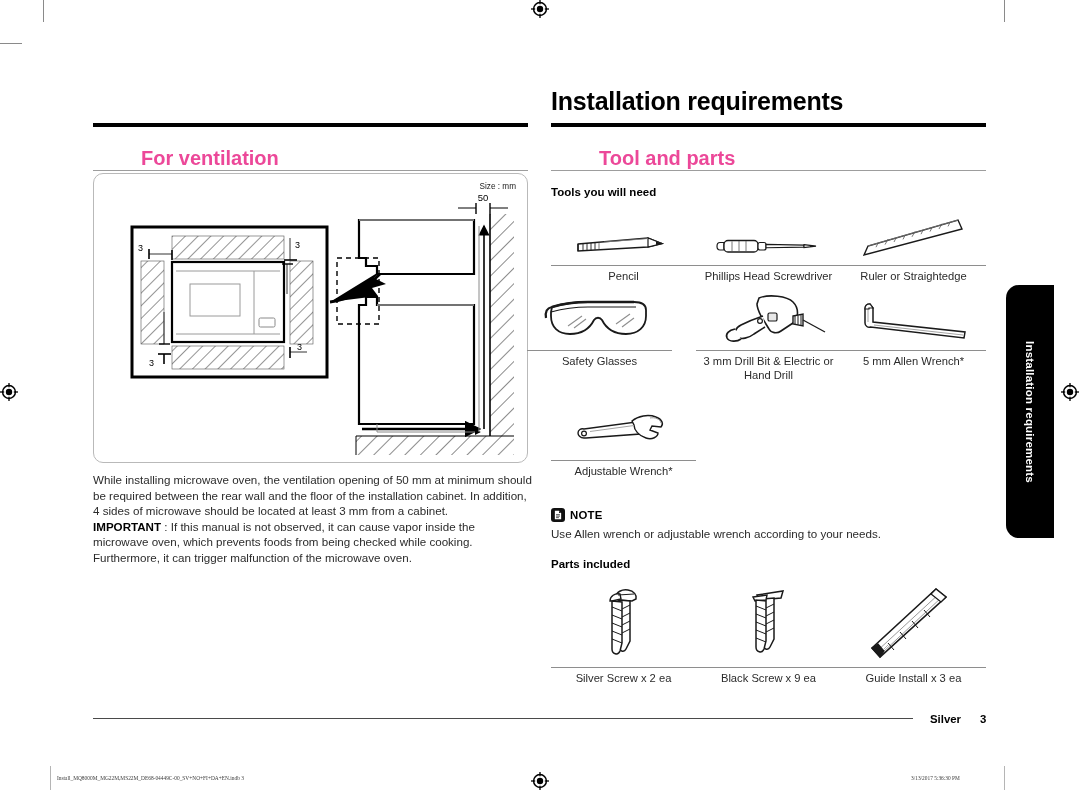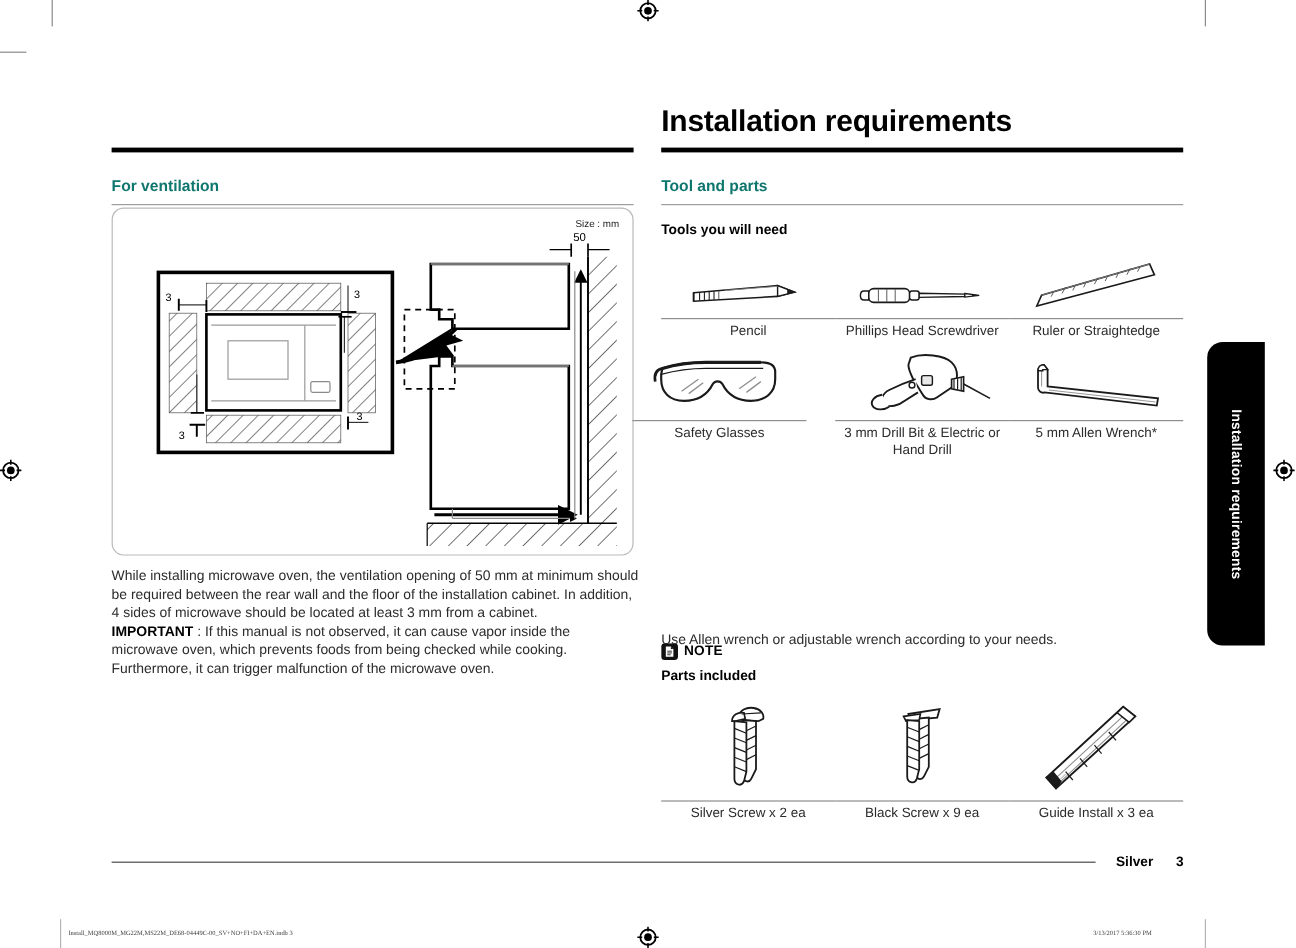--- a/index.html
+++ b/index.html
@@ -38,24 +38,25 @@
   .chapter-title {
     position: absolute;
     font-size: 25px;
     font-weight: bold;
     letter-spacing: -0.2px;
     color: #000;
     white-space: nowrap;
   }
   .section-title {
     position: absolute;
-    font-size: 13px;
-    font-weight: bold;
-    color: #0f766e;
-    white-space: nowrap;
+    font-size: 20px;
+    font-weight: bold;
+    color: #ec4899;
+    white-space: nowrap;
+    margin-left: 48px;
   }
   .subsection-title {
     position: absolute;
     font-size: 11.5px;
     font-weight: bold;
     color: #000;
     white-space: nowrap;
   }
 
   
@@ -446,22 +447,36 @@
         <path d="M18,10 C15,10 13,12 13,15 L13,29 C13,32 16,34 18.5,33 L112,44 L113,38 L21,28 L21,14 Z" fill="#fff" stroke="#1a1a1a" stroke-width="1.5"></path>
         <path d="M16,12 L16,28" stroke="#9a9a9a" stroke-width="0.9"></path>
         <path d="M22,31 L111,41" stroke="#9a9a9a" stroke-width="0.9"></path>
         <path d="M13,15 C13,12 15,10 18,10 L21,14 L17,14 L17,15 Z" fill="#fff" stroke="#1a1a1a" stroke-width="1.2"></path>
       </svg>
     </div>
     <div class="item-divider"></div>
     <div class="item-label">5 mm Allen Wrench*</div>
   </div>
 
-
-  <div class="note-head" style="left:551px; top:508px;margin-top:28px;">
+  <div class="item-cell" style="left:551px; top:400px; width:145px;">
+    <div class="item-art">
+      <svg width="124" height="44" viewBox="0 0 124 44">
+        <path d="M22,26 C18,26 16,23 16,21 C16,18 19,16 22,17 L74,10 L78,22 L24,26 Z" fill="#fff" stroke="#1a1a1a" stroke-width="1.4"></path>
+        <circle cx="22" cy="21.5" r="2.4" fill="#fff" stroke="#1a1a1a" stroke-width="1.2"></circle>
+        <path d="M70,9 C76,4 86,2 94,5 C100,7 102,12 99,15 L90,14 L88,18 L96,21
+                 C96,25 90,28 84,26 C77,24 72,18 72,13 Z" fill="#fff" stroke="#1a1a1a" stroke-width="1.4"></path>
+        <path d="M88,6 C93,5 98,7 99,11" fill="none" stroke="#8e8e8e" stroke-width="0.9"></path>
+        <path d="M28,19.5 L72,13.5" stroke="#9a9a9a" stroke-width="0.9"></path>
+      </svg>
+    </div>
+    <div class="item-divider"></div>
+    <div class="item-label">Adjustable Wrench*</div>
+  </div>
+
+  <div class="note-head" style="left:551px; top:508px;">
     <svg class="note-icon" viewBox="0 0 16 16">
       <rect x="0" y="0" width="16" height="16" rx="3.4" fill="#111111"></rect>
       <path d="M4.4,3.2 L9.2,3.2 L11.6,5.6 L11.6,12.8 L4.4,12.8 Z" fill="#ffffff"></path>
       <path d="M9.2,3.2 L9.2,5.6 L11.6,5.6 Z" fill="#111111"></path>
       <g stroke="#111111" stroke-width="0.8">
         <line x1="5.8" y1="7.6" x2="10.2" y2="7.6"></line>
         <line x1="5.8" y1="9.3" x2="10.2" y2="9.3"></line>
         <line x1="5.8" y1="11" x2="9" y2="11"></line>
       </g>
     </svg>

